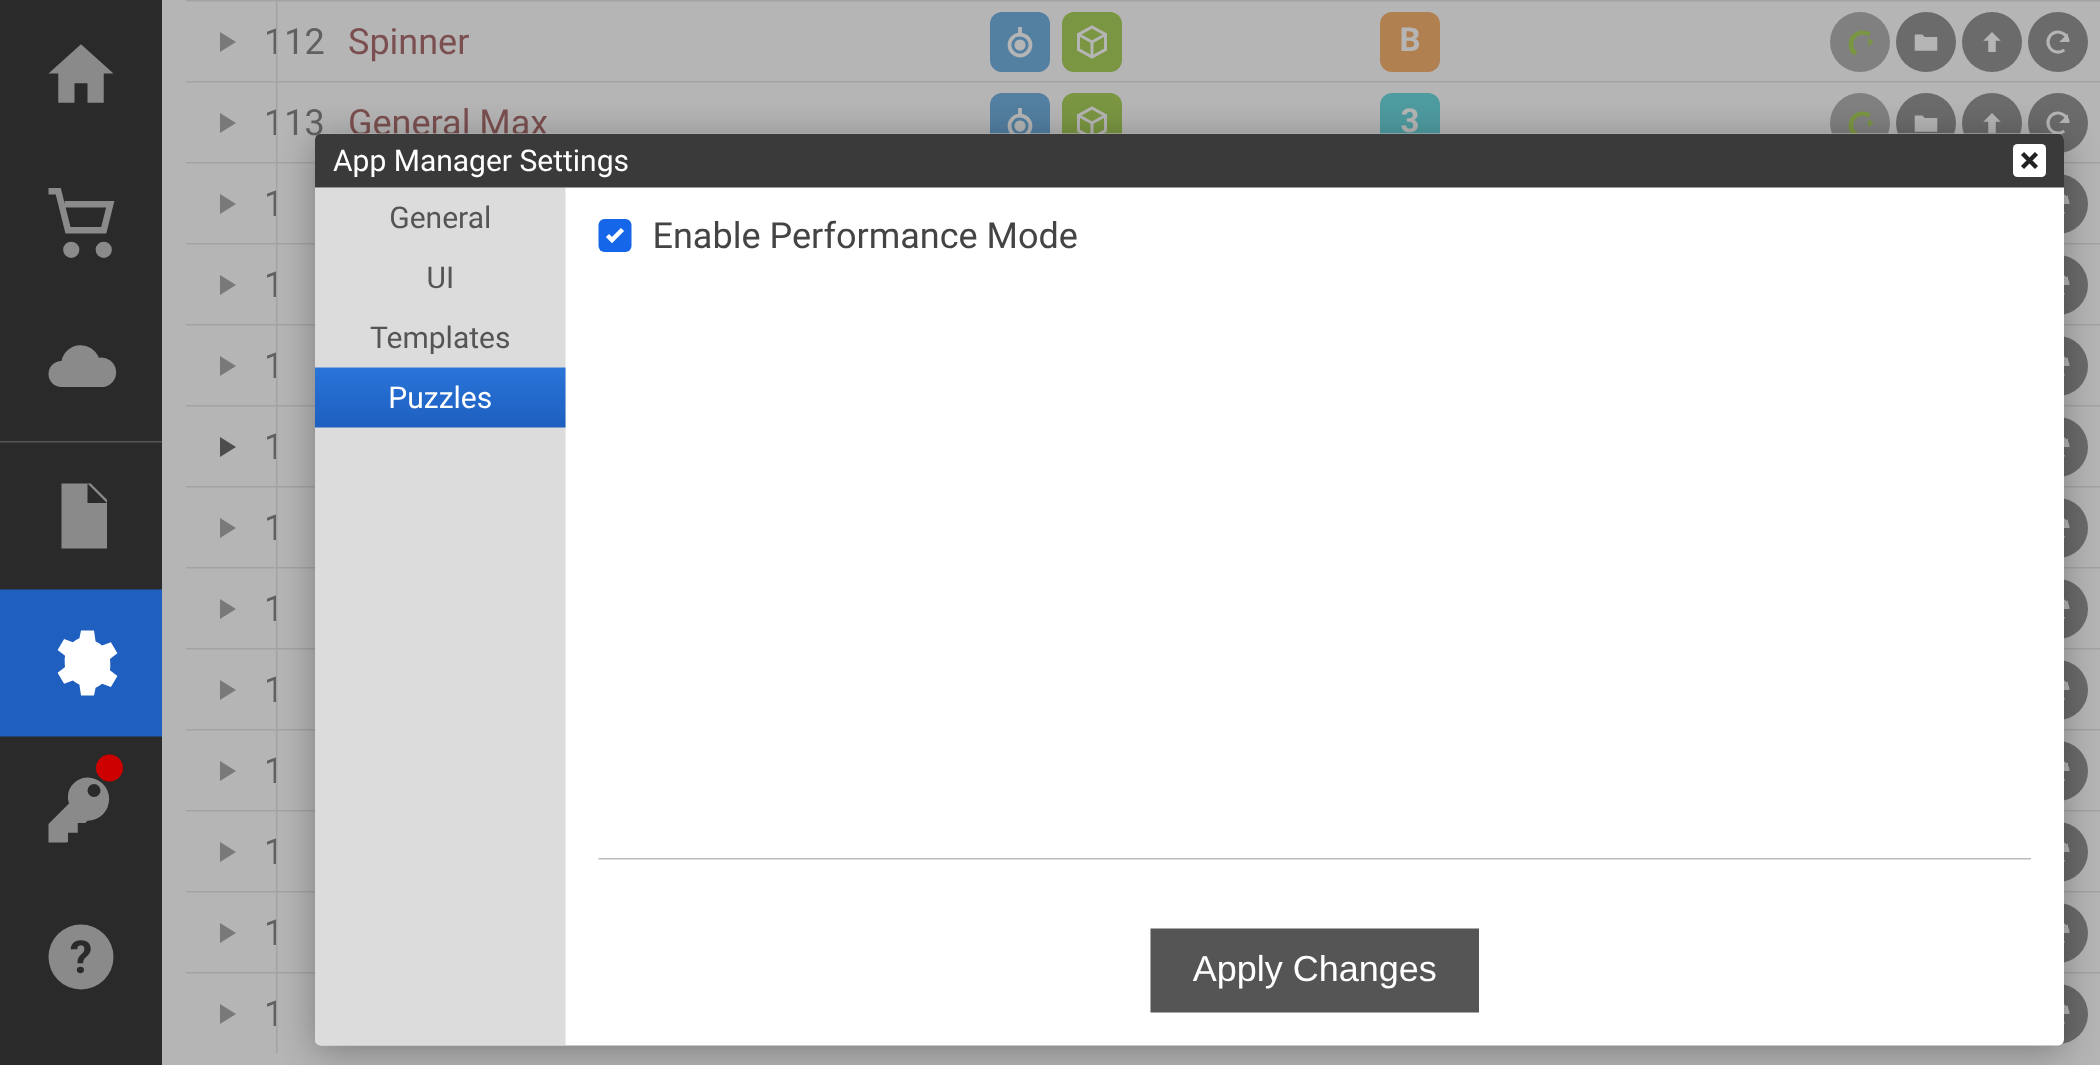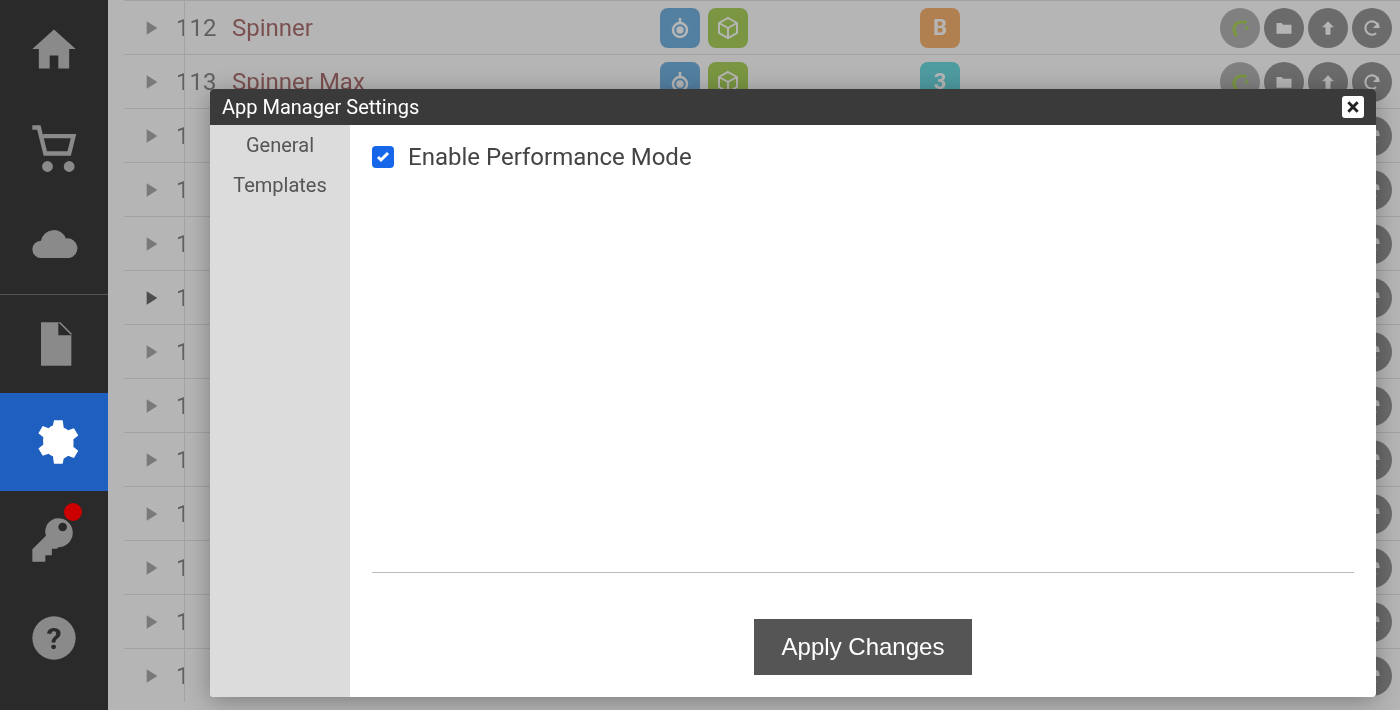--- a/index.html
+++ b/index.html
@@ -161,21 +161,21 @@
       justify-content: center;
       cursor: pointer;
       color: #222;
     }
     .dialog-body {
       flex: 1;
       display: flex;
       min-height: 0;
     }
     .dialog-nav {
-      width: 140px;
+      width: 167px;
       background: #dcdcdc;
       display: flex;
       flex-direction: column;
     }
     .dialog-nav-item {
       height: 40px;
       display: flex;
       align-items: center;
       justify-content: center;
       font-size: 20px;
@@ -345,21 +345,21 @@
           </span>
       </div>
     </div>
     <div class="row">
       <div class="row-play">
         <svg viewBox="0 0 12 12" fill="#7a7a7a">
             <path d="M2 1l8 5-8 5z"></path>
           </svg>
       </div>
       <div class="row-num">113</div>
-      <div class="row-name">Spinner Max</div>
+      <div class="row-name">General Max</div>
       <div class="row-badges">
         <span class="badge badge-blue">
             <svg width="24" height="24" viewBox="0 0 24 24" fill="none" stroke="#fff" stroke-width="2.5">
               <circle cx="12" cy="14" r="7"></circle>
               <circle cx="12" cy="14" r="2.5" fill="#fff"></circle>
               <path d="M12 2v5"></path>
             </svg>
           </span>
         <span class="badge badge-green">
             <svg width="24" height="24" viewBox="0 0 24 24" fill="none" stroke="#fff" stroke-width="2">
@@ -619,21 +619,27 @@
           <path d="M2 2l8 8M10 2l-8 8"></path>
         </svg>
     </div>
   </div>
   <div class="dialog-body">
     <div class="dialog-nav">
       <div class="dialog-nav-item">
           <span>General</span>
         </div>
       <div class="dialog-nav-item">
+          <span>UI</span>
+        </div>
+      <div class="dialog-nav-item">
           <span>Templates</span>
+        </div>
+      <div class="dialog-nav-item active">
+          <span>Puzzles</span>
         </div>
     </div>
     <div class="dialog-main">
       <div class="dialog-content">
         <div class="option-row">
           <div class="checkbox">
             <svg viewBox="0 0 16 16" fill="none" stroke="#fff" stroke-width="3">
                 <path d="M3 8l3 3 7-7"></path>
               </svg>
           </div>

